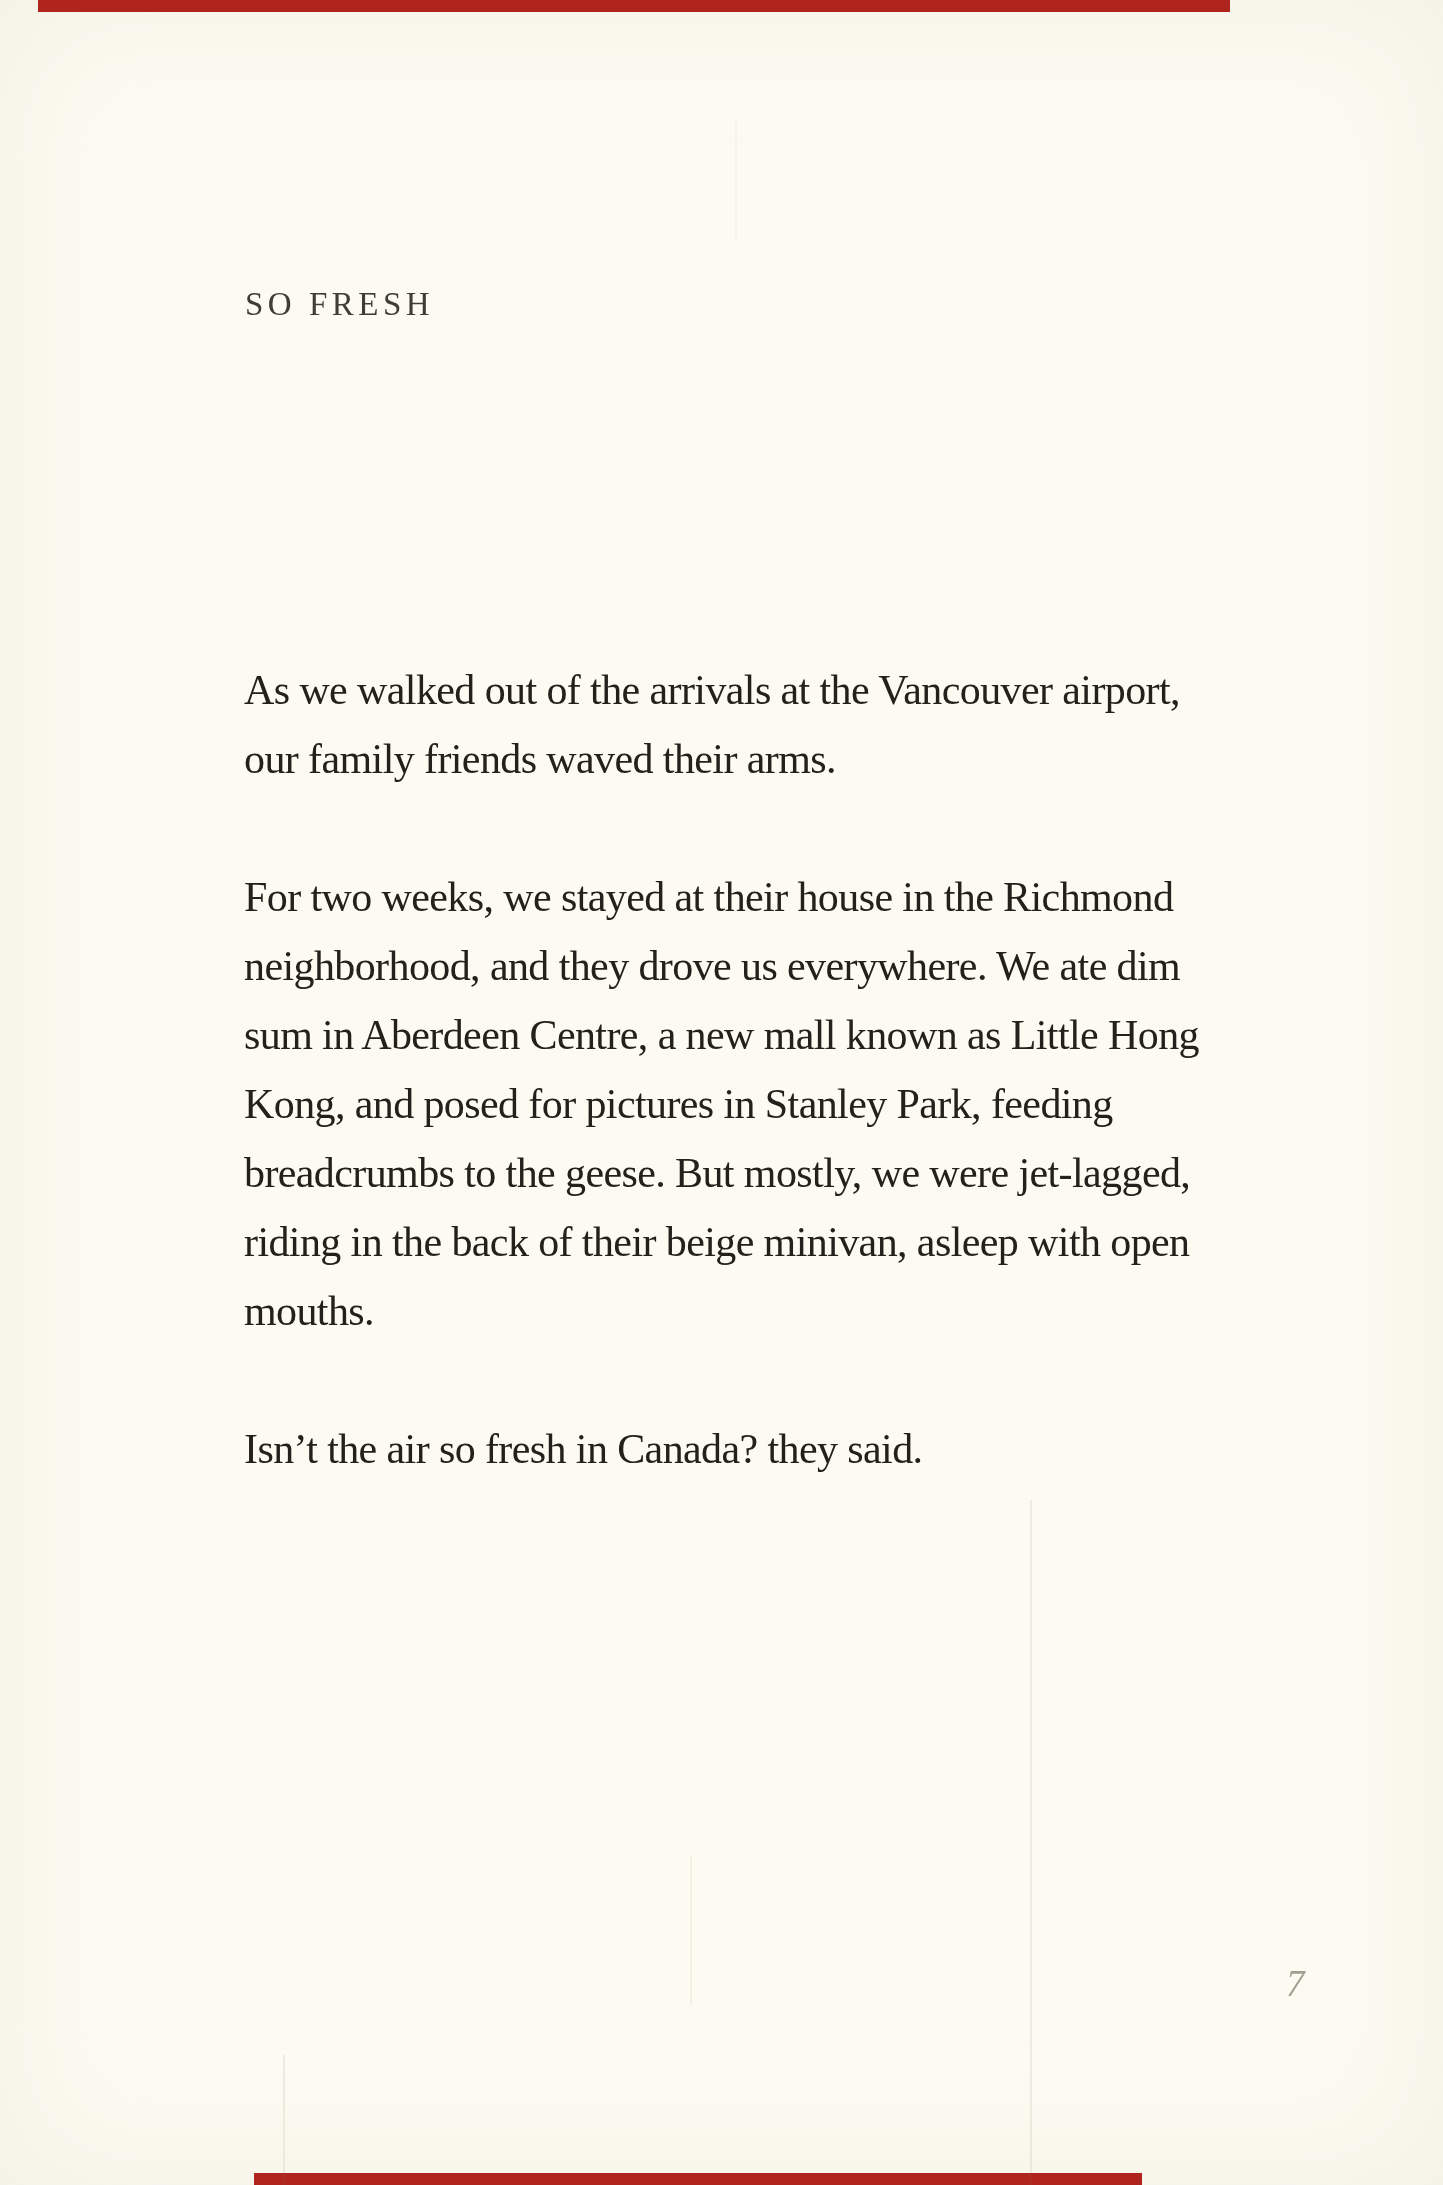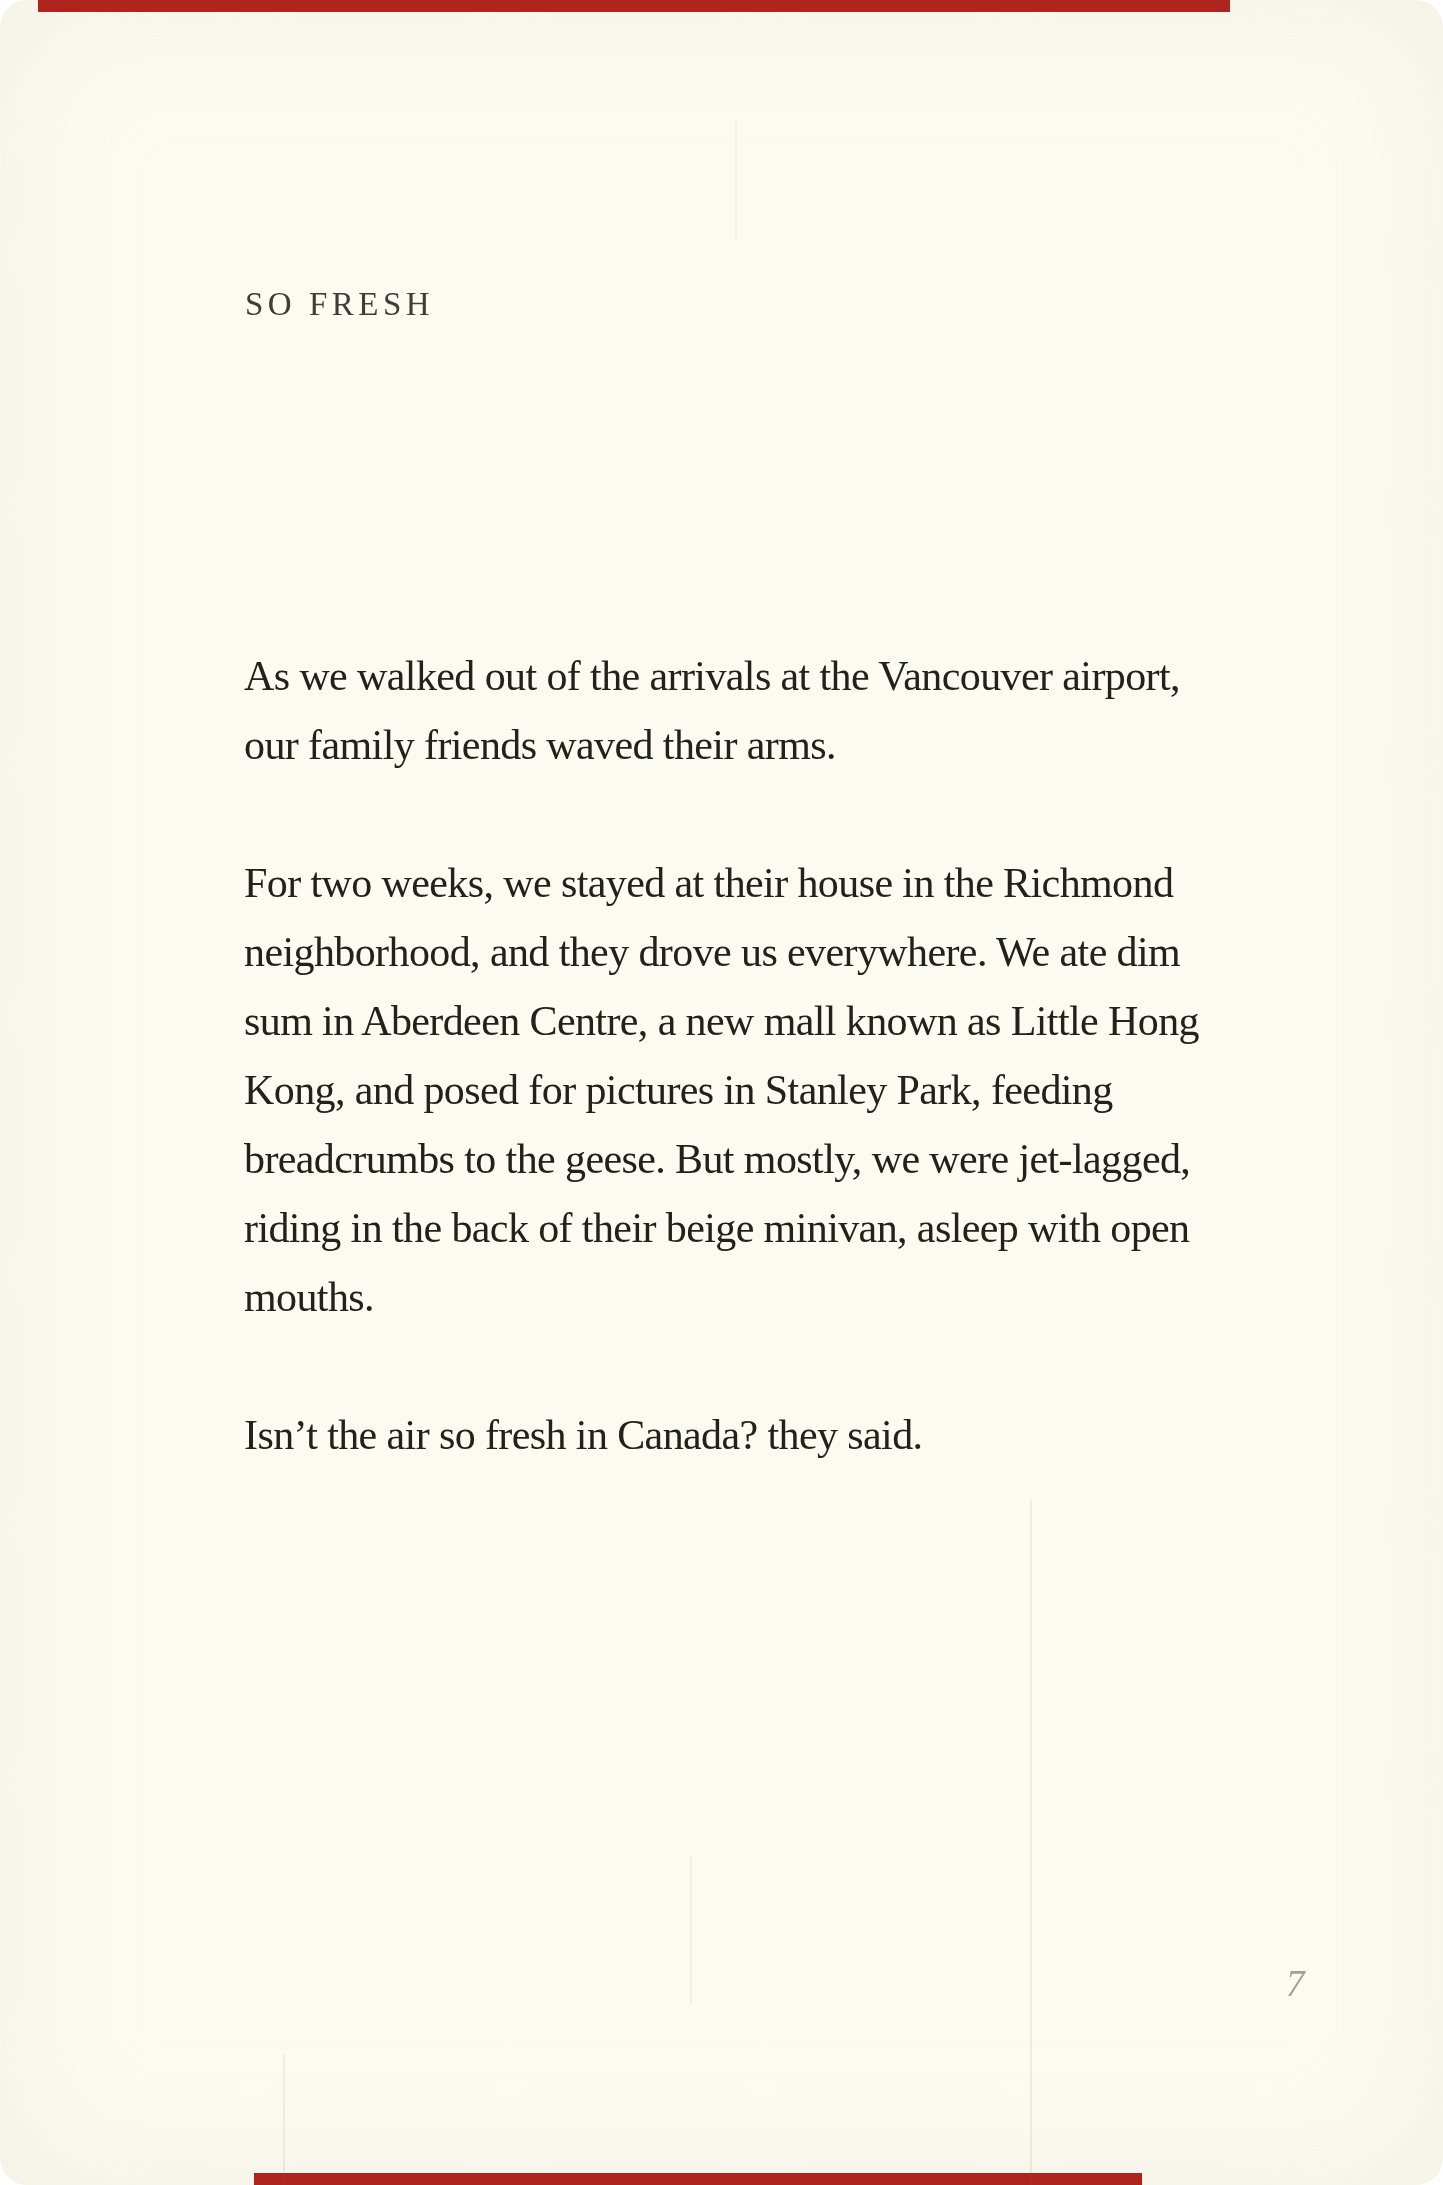--- a/index.html
+++ b/index.html
@@ -8,21 +8,20 @@
     background: #ffffff;
   }
   .page {
     position: relative;
     width: 1443px;
     height: 2185px;
     overflow: hidden;
     background: var(--page-bg, #fcfbf2);
     box-shadow: inset 0 0 140px rgba(214, 204, 176, 0.22);
     font-family: "Liberation Serif", "DejaVu Serif", serif;
-    border-radius: 27px;
   }
   
   .cover-edge {
     position: absolute;
     background: var(--cover-red, #b0241e);
   }
   .cover-edge.top {
     left: 38px;
     top: 0;
     width: 1192px;
@@ -39,21 +38,21 @@
     left: 245px;
     top: 286px;
     font-size: 33px;
     letter-spacing: 4.5px;
     color: var(--header-text, #403d36);
     white-space: pre;
   }
   .body-text {
     position: absolute;
     left: 244px;
-    top: 642px;
+    top: 656px;
     width: 1170px;
     color: var(--text, #23211b);
     font-size: 42px;
     line-height: 69px;
     letter-spacing: -0.6px;
   }
   .body-text p {
     margin: 0 0 69px 0;
     white-space: pre-line;
   }

